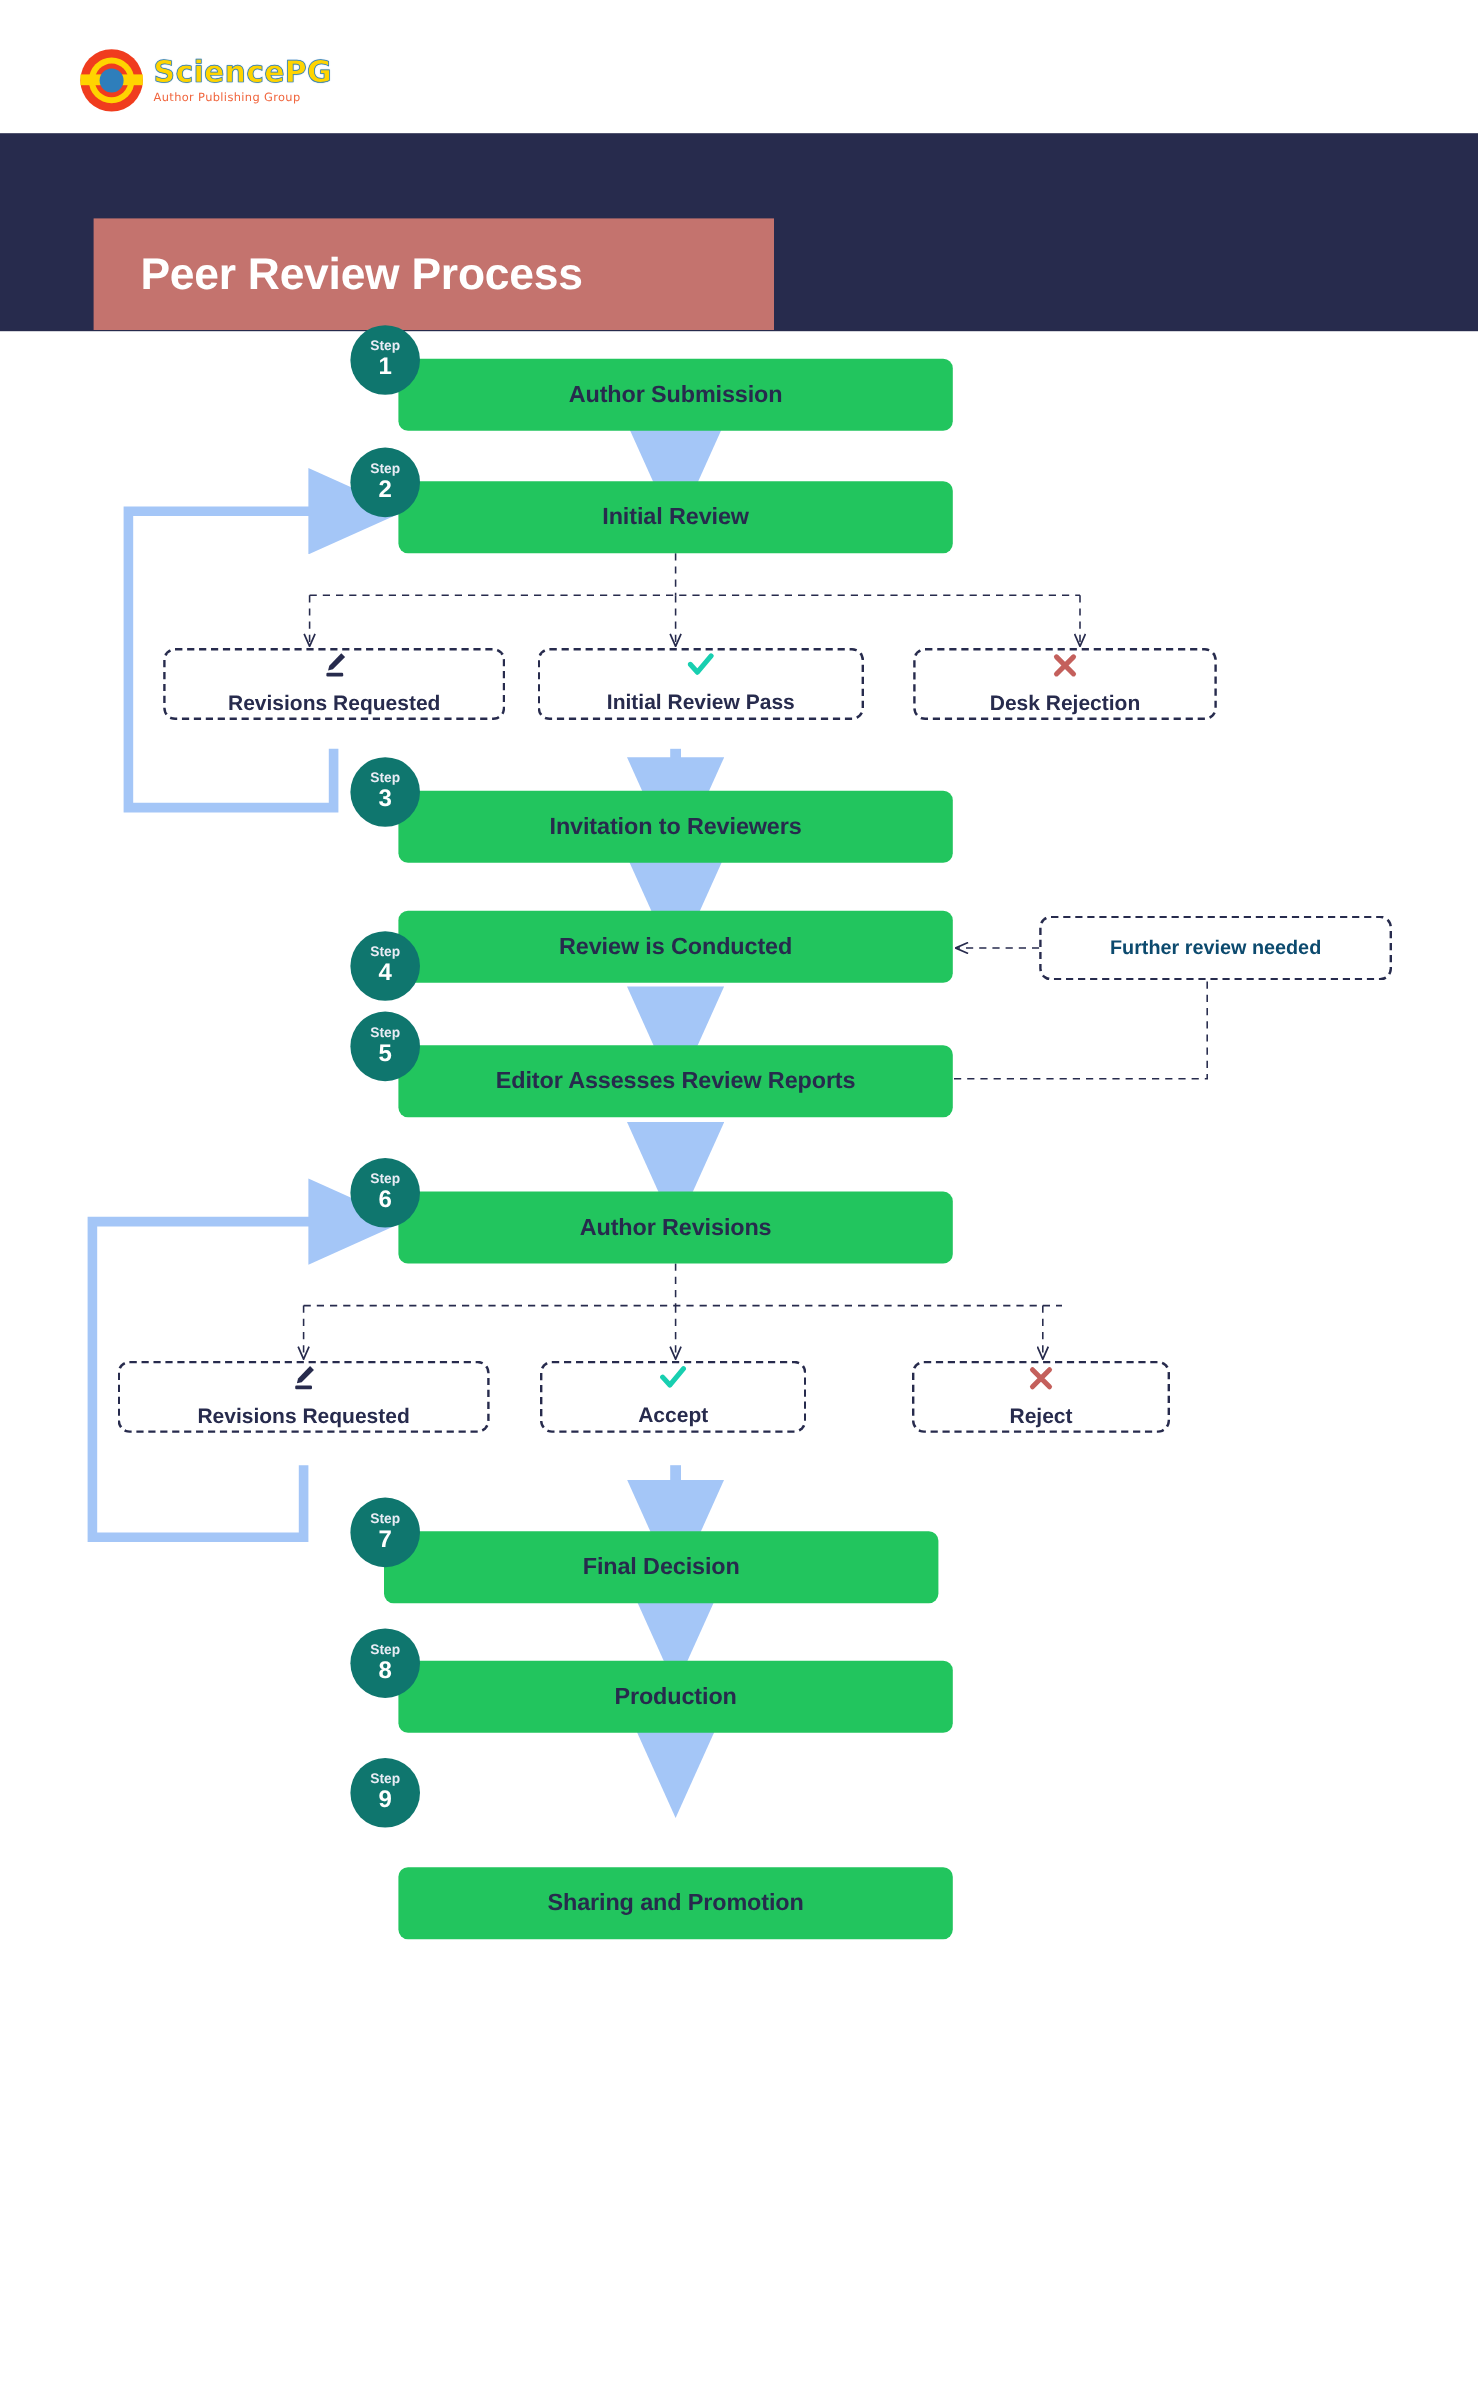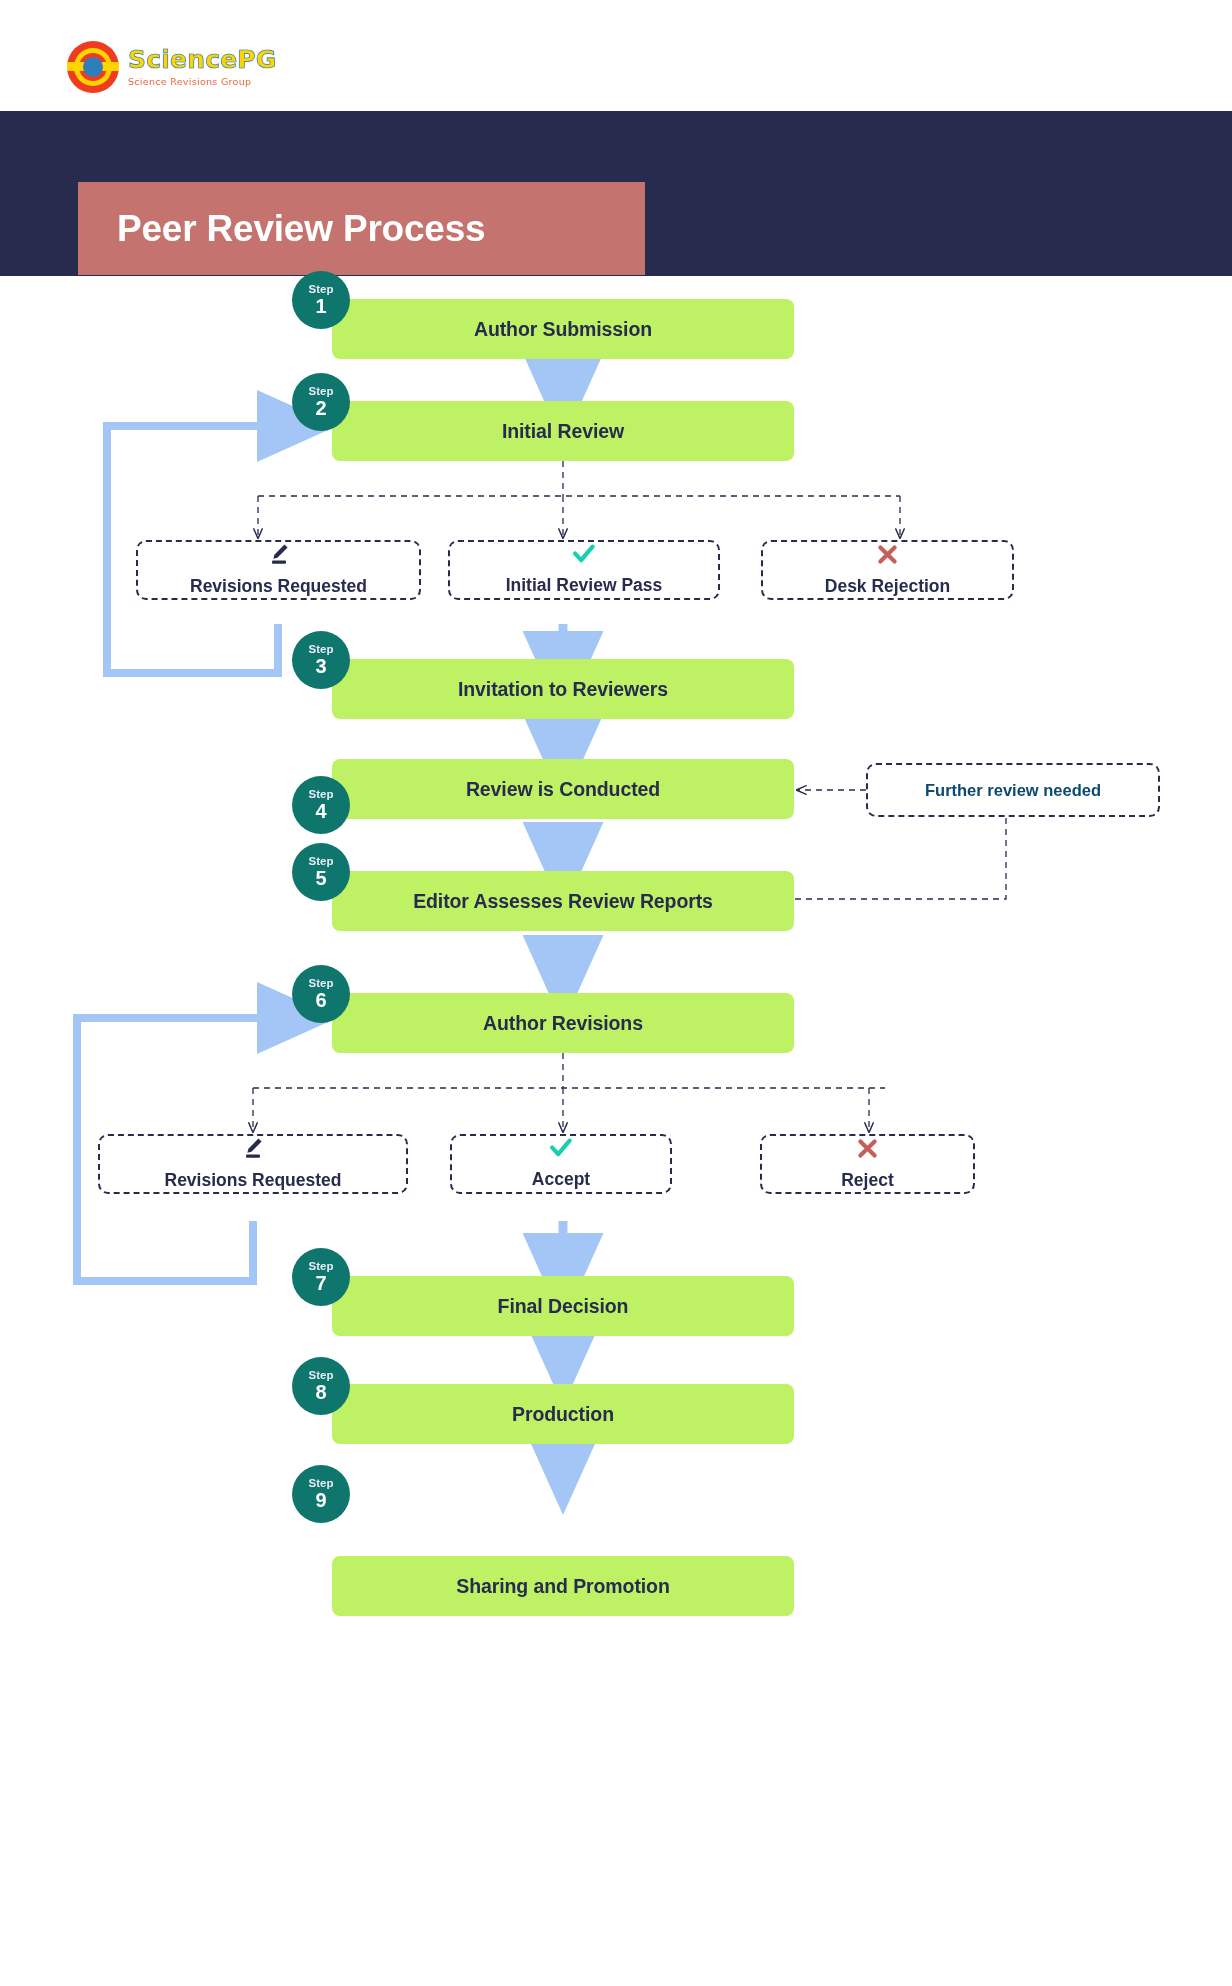--- a/index.html
+++ b/index.html
@@ -68,21 +68,21 @@
     margin-left: 39px; color: #ffffff; font-size: 37px; font-weight: bold;
     letter-spacing: -0.2px;
   }
 
   
   .canvas { position: absolute; left: 0; top: 252px; width: 1232px; height: 1734px; }
 
   
   .step-box {
     position: absolute; height: 60px; border-radius: 8px;
-    background: #bef264; display: flex; align-items: center; justify-content: center;
+    background: #22c55e; display: flex; align-items: center; justify-content: center;
   }
   .step-box .label {
     color: #272b4d; font-size: 19.5px; font-weight: bold; letter-spacing: -0.1px;
     text-align: center; white-space: nowrap;
   }
   .step-badge {
     position: absolute; width: 58px; height: 58px; border-radius: 50%;
     background: #0f766e; display: flex; flex-direction: column;
     align-items: center; justify-content: center; z-index: 5;
   }
@@ -116,21 +116,21 @@
   <div class="logo-bar">
     <div class="logo-wrap">
       <div class="logo-mark">
         <div class="ring-y"></div>
         <div class="ring-r2"></div>
         <div class="bar-y"></div>
         <div class="dot-blue2"></div>
       </div>
       <div class="logo-text">
         <div class="logo-title">SciencePG</div>
-        <div class="logo-sub">Science Revisions Group</div>
+        <div class="logo-sub">Author Publishing Group</div>
       </div>
     </div>
   </div>
 
   <div class="header-band"></div>
   <div class="title-plate">
     <div class="title-text">Peer Review Process</div>
   </div>
 
   <div class="canvas">
@@ -283,21 +283,21 @@
 
     <div class="dec-box" style="left:450px; top:858px; width:222px;">
       <span class="icon">
         <svg width="22" height="20" viewBox="0 0 22 20">
           <path d="M2.2 9.6 L8.2 16.2 L19.6 2.6" fill="none" stroke="#18cfb0" stroke-width="4.2" stroke-linecap="round" stroke-linejoin="round"></path>
         </svg>
       </span>
       <span class="dec-label">Accept</span>
     </div>
 
-    <div class="step-box" style="left:332px; top:1000px; width:462px;">
+    <div class="step-box" style="left:320px; top:1000px; width:462px;">
       <span class="label">Final Decision</span>
     </div>
     <div class="step-badge" style="left:292px; top:972px;">
       <span class="s-word">Step</span>
       <span class="s-num">7</span>
     </div>
 
     <div class="step-box" style="left:332px; top:1108px; width:462px;">
       <span class="label">Production</span>
     </div>

